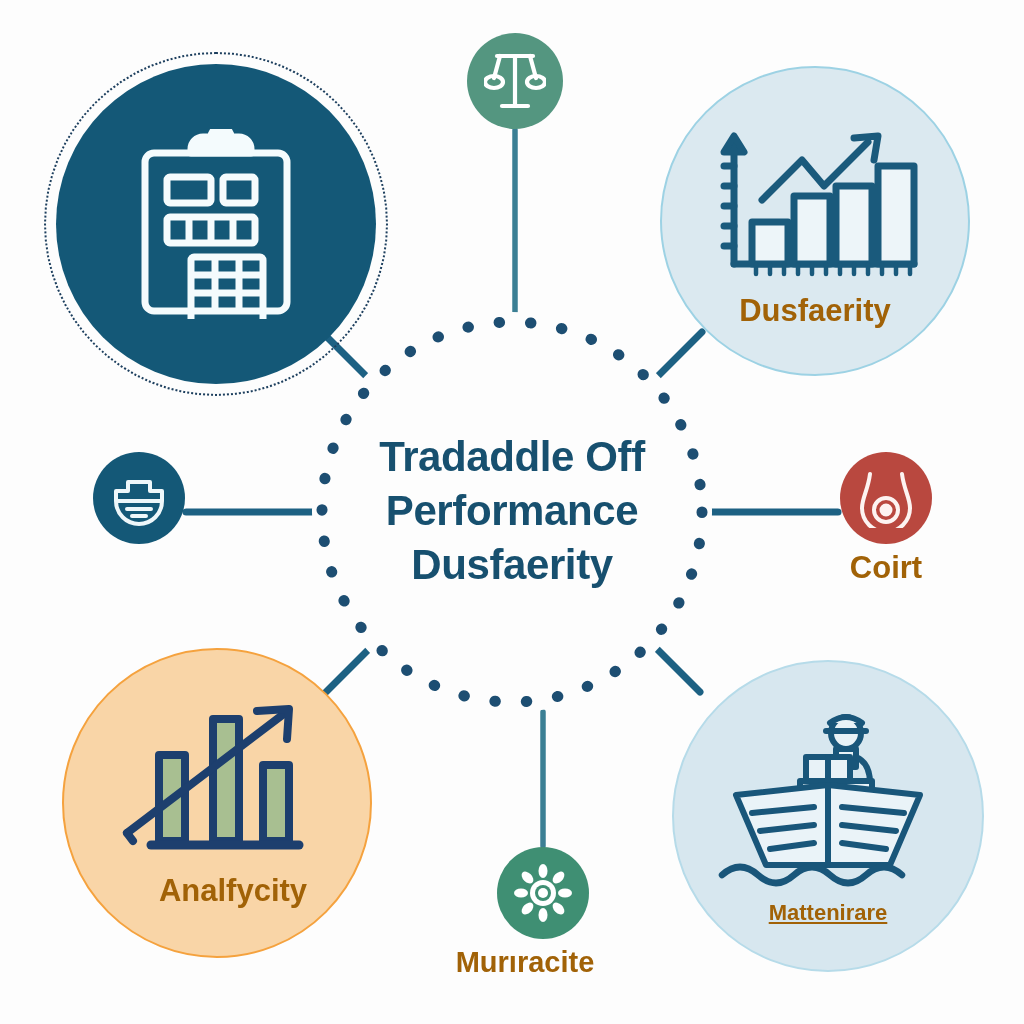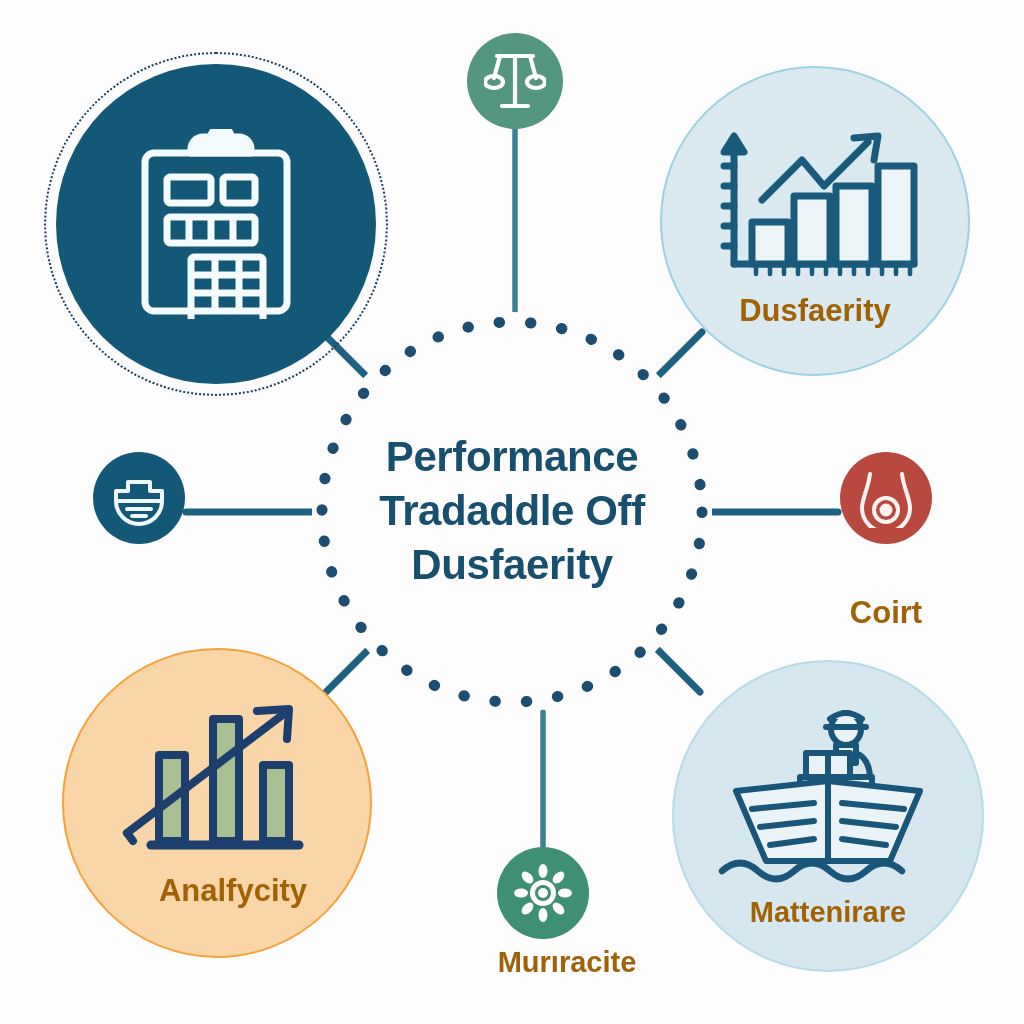--- a/index.html
+++ b/index.html
@@ -110,48 +110,47 @@
   }
 
   
   #node-cost {
     left: 840px; top: 452px; width: 92px; height: 92px;
     background: #b9483f;
   }
   #node-cost-label {
     position: absolute; left: 786px; top: 550px; width: 200px;
     font-size: 31px;
-    margin-top: 45px;
   }
 
   
   #node-analytics {
     left: 62px; top: 648px; width: 310px; height: 310px;
     background: #f9d5a7;
     border: 2.5px solid #f5a23e;
   }
   #node-analytics .node-label { font-size: 31px; margin-top: 16px; margin-left: 32px; }
 
   
   #node-gear {
     left: 497px; top: 847px; width: 92px; height: 92px;
     background: #3f8f73;
   }
   #node-gear-label {
-    position: absolute; left: 457px; top: 946px; width: 220px;
+    position: absolute; left: 415px; top: 946px; width: 220px;
     font-size: 29px;
   }
 
   
   #node-ship {
     left: 672px; top: 660px; width: 312px; height: 312px;
     background: #d7e7ef;
     border: 2.5px solid #b6dbe9;
   }
-  #node-ship .node-label { font-size: 29px; margin-top: 13px; }
+  #node-ship .node-label { font-size: 22px; margin-top: 13px; text-decoration: underline; }
 </style>
 </head>
 <body>
 
 <div id="canvas">
 
   <svg id="edges" viewBox="0 0 1024 1024" xmlns="http://www.w3.org/2000/svg">
     <g stroke="#1d6183" stroke-width="7" stroke-linecap="round" fill="none">
       <line x1="322" y1="332" x2="404" y2="414"></line>
       <line x1="702" y1="332" x2="622" y2="412"></line>
@@ -164,22 +163,22 @@
       <line x1="515" y1="130" x2="515" y2="312"></line>
       <line x1="543" y1="846" x2="543" y2="712"></line>
     </g>
   </svg>
 
   <div class="hub"></div>
   <svg style="position:absolute;left:312px;top:312px;" width="400" height="400" viewBox="0 0 400 400" xmlns="http://www.w3.org/2000/svg">
     <circle cx="200" cy="200" r="190" fill="none" stroke="#1d4e72" stroke-width="11" stroke-linecap="round" stroke-dasharray="0.5 31"></circle>
   </svg>
   <div class="hub-text">
+    <span class="hub-line">Tradaddle Off</span>
     <span class="hub-line">Performance</span>
-    <span class="hub-line">Tradaddle Off</span>
     <span class="hub-line">Dusfaerity</span>
   </div>
 
   <div id="node-clipboard-ring"></div>
   <div class="node" id="node-clipboard">
     <div class="node-icon">
       <svg width="170" height="190" viewBox="0 0 170 190" xmlns="http://www.w3.org/2000/svg">
         <g stroke="#f4fbfd" stroke-width="7" fill="none" stroke-linejoin="round">
           <rect x="14" y="24" width="142" height="158" rx="9"></rect>
           <path d="M60 24 v-4 a12 12 0 0 1 12 -12 h8 a10 10 0 0 1 10 -10 a10 10 0 0 1 10 10 h8 a12 12 0 0 1 12 12 v4 z" fill="#f4fbfd" stroke-linejoin="round"></path>

